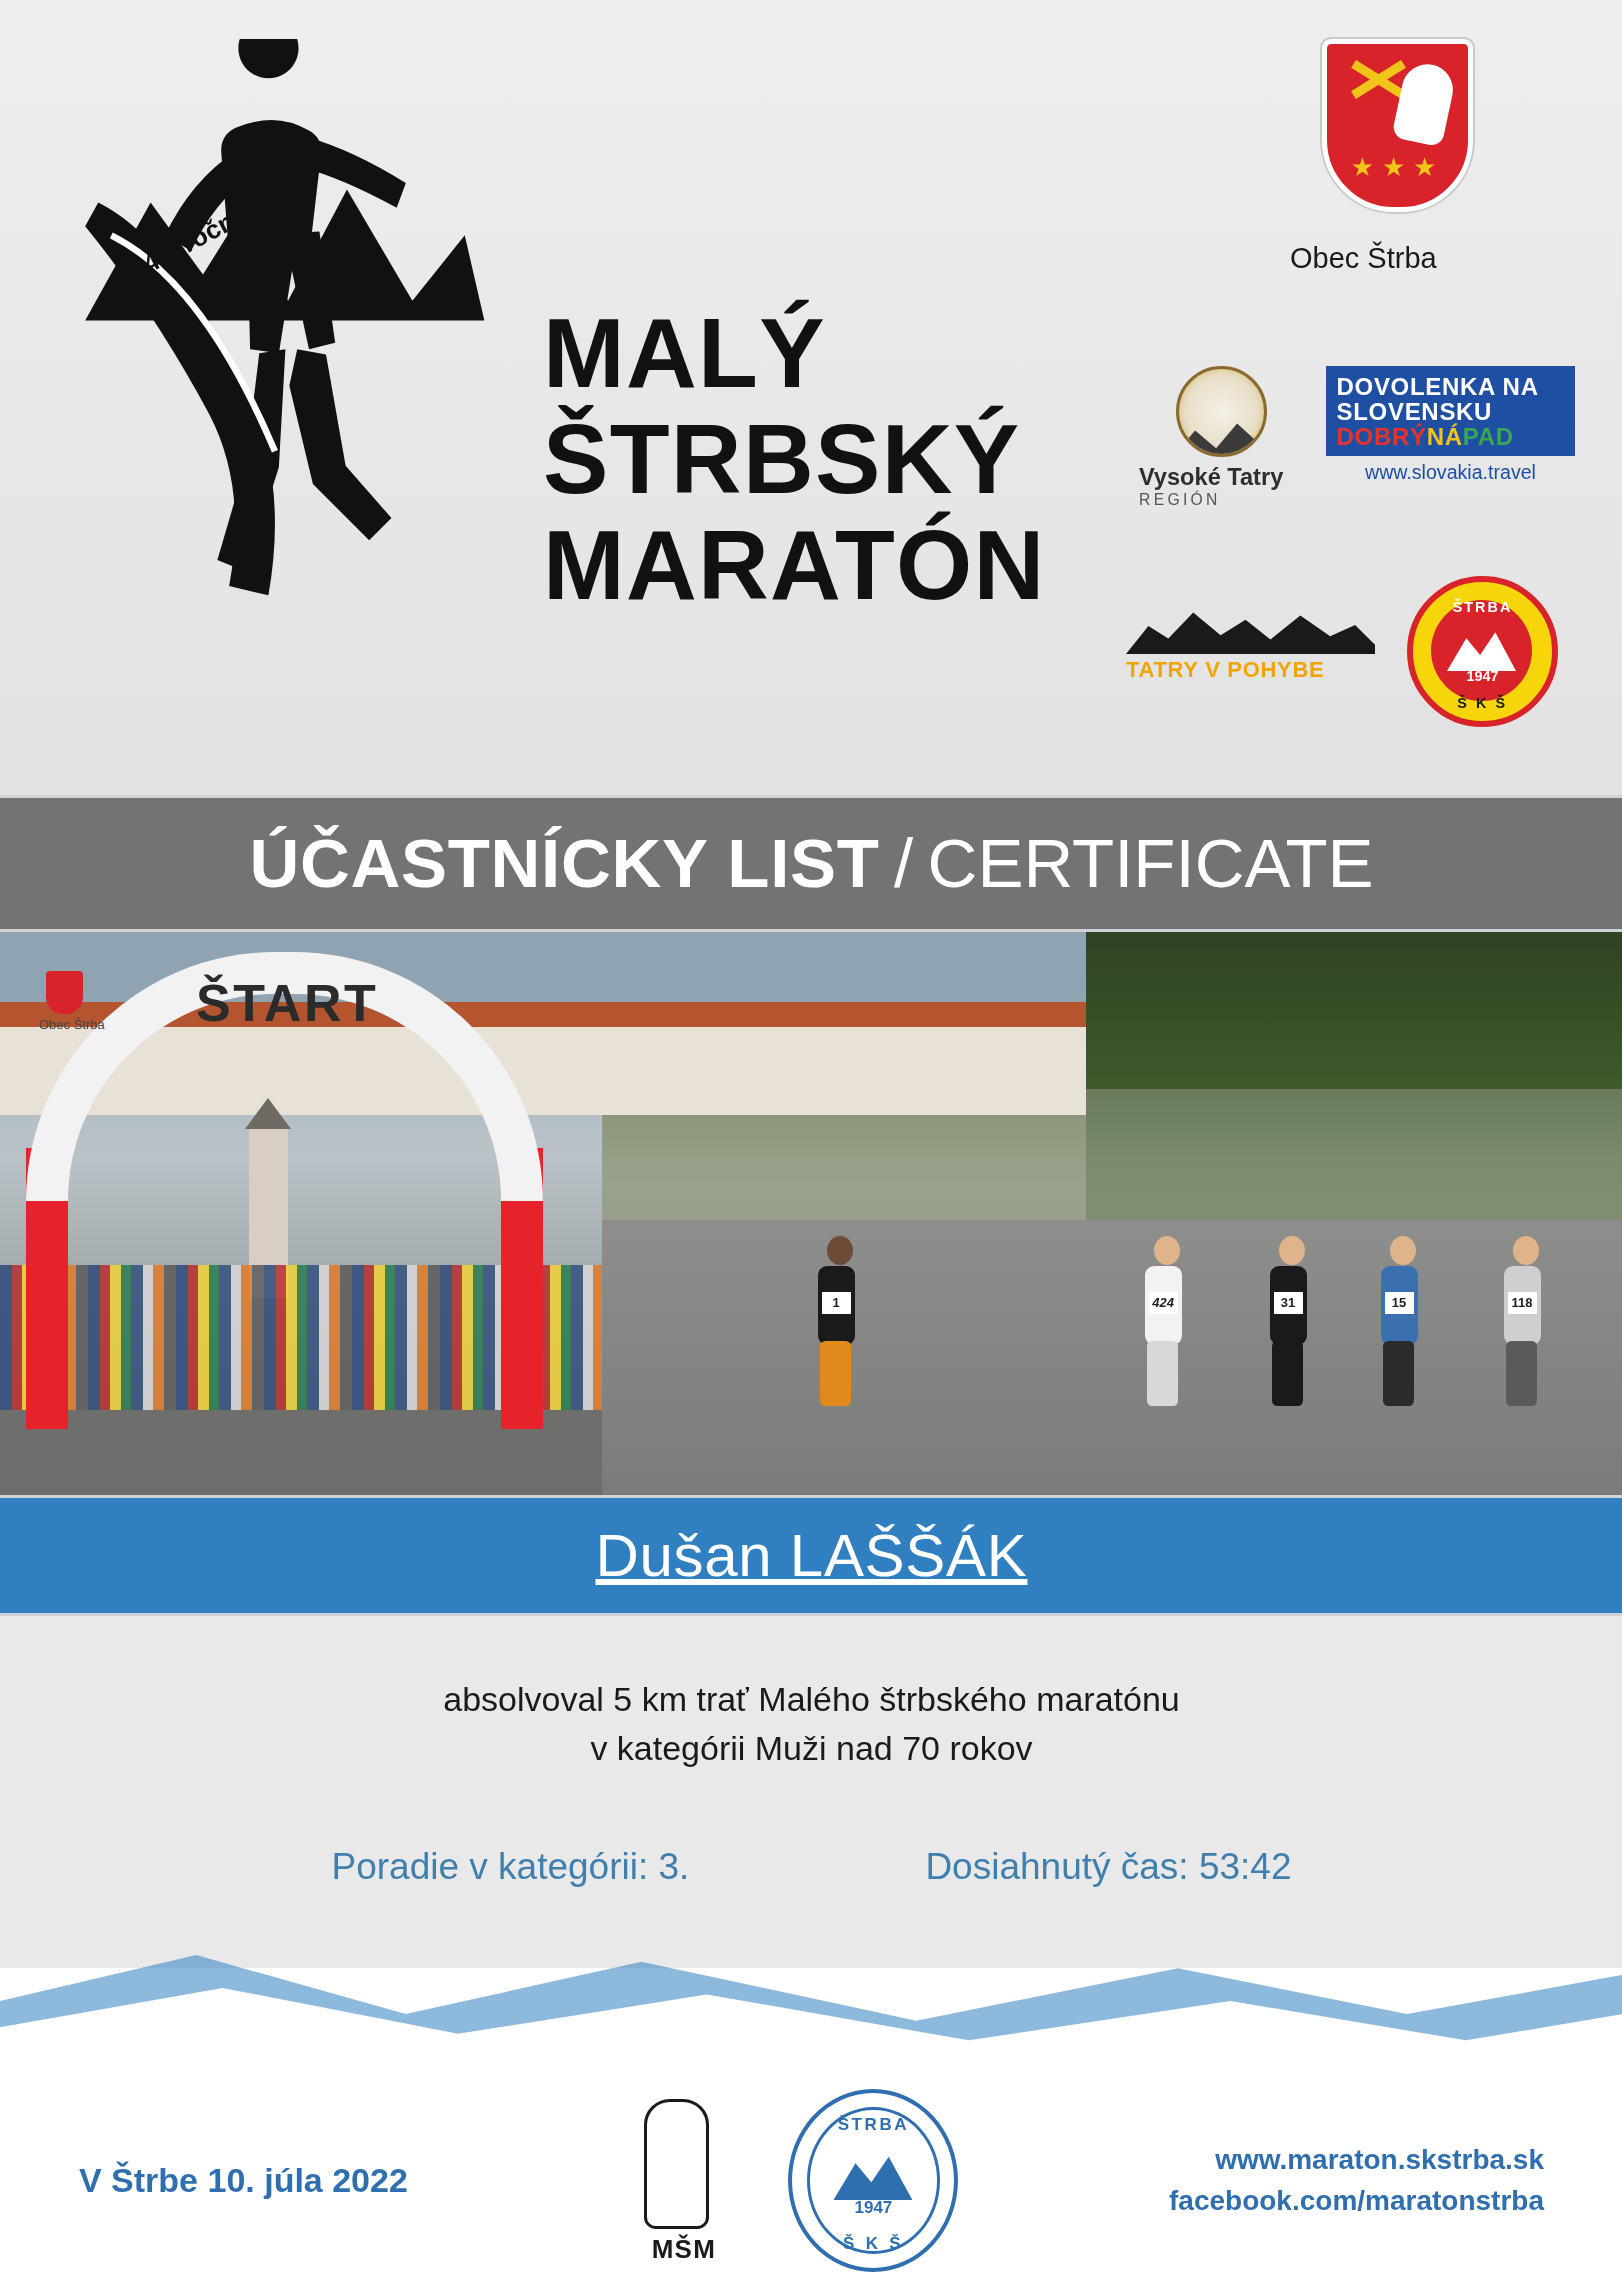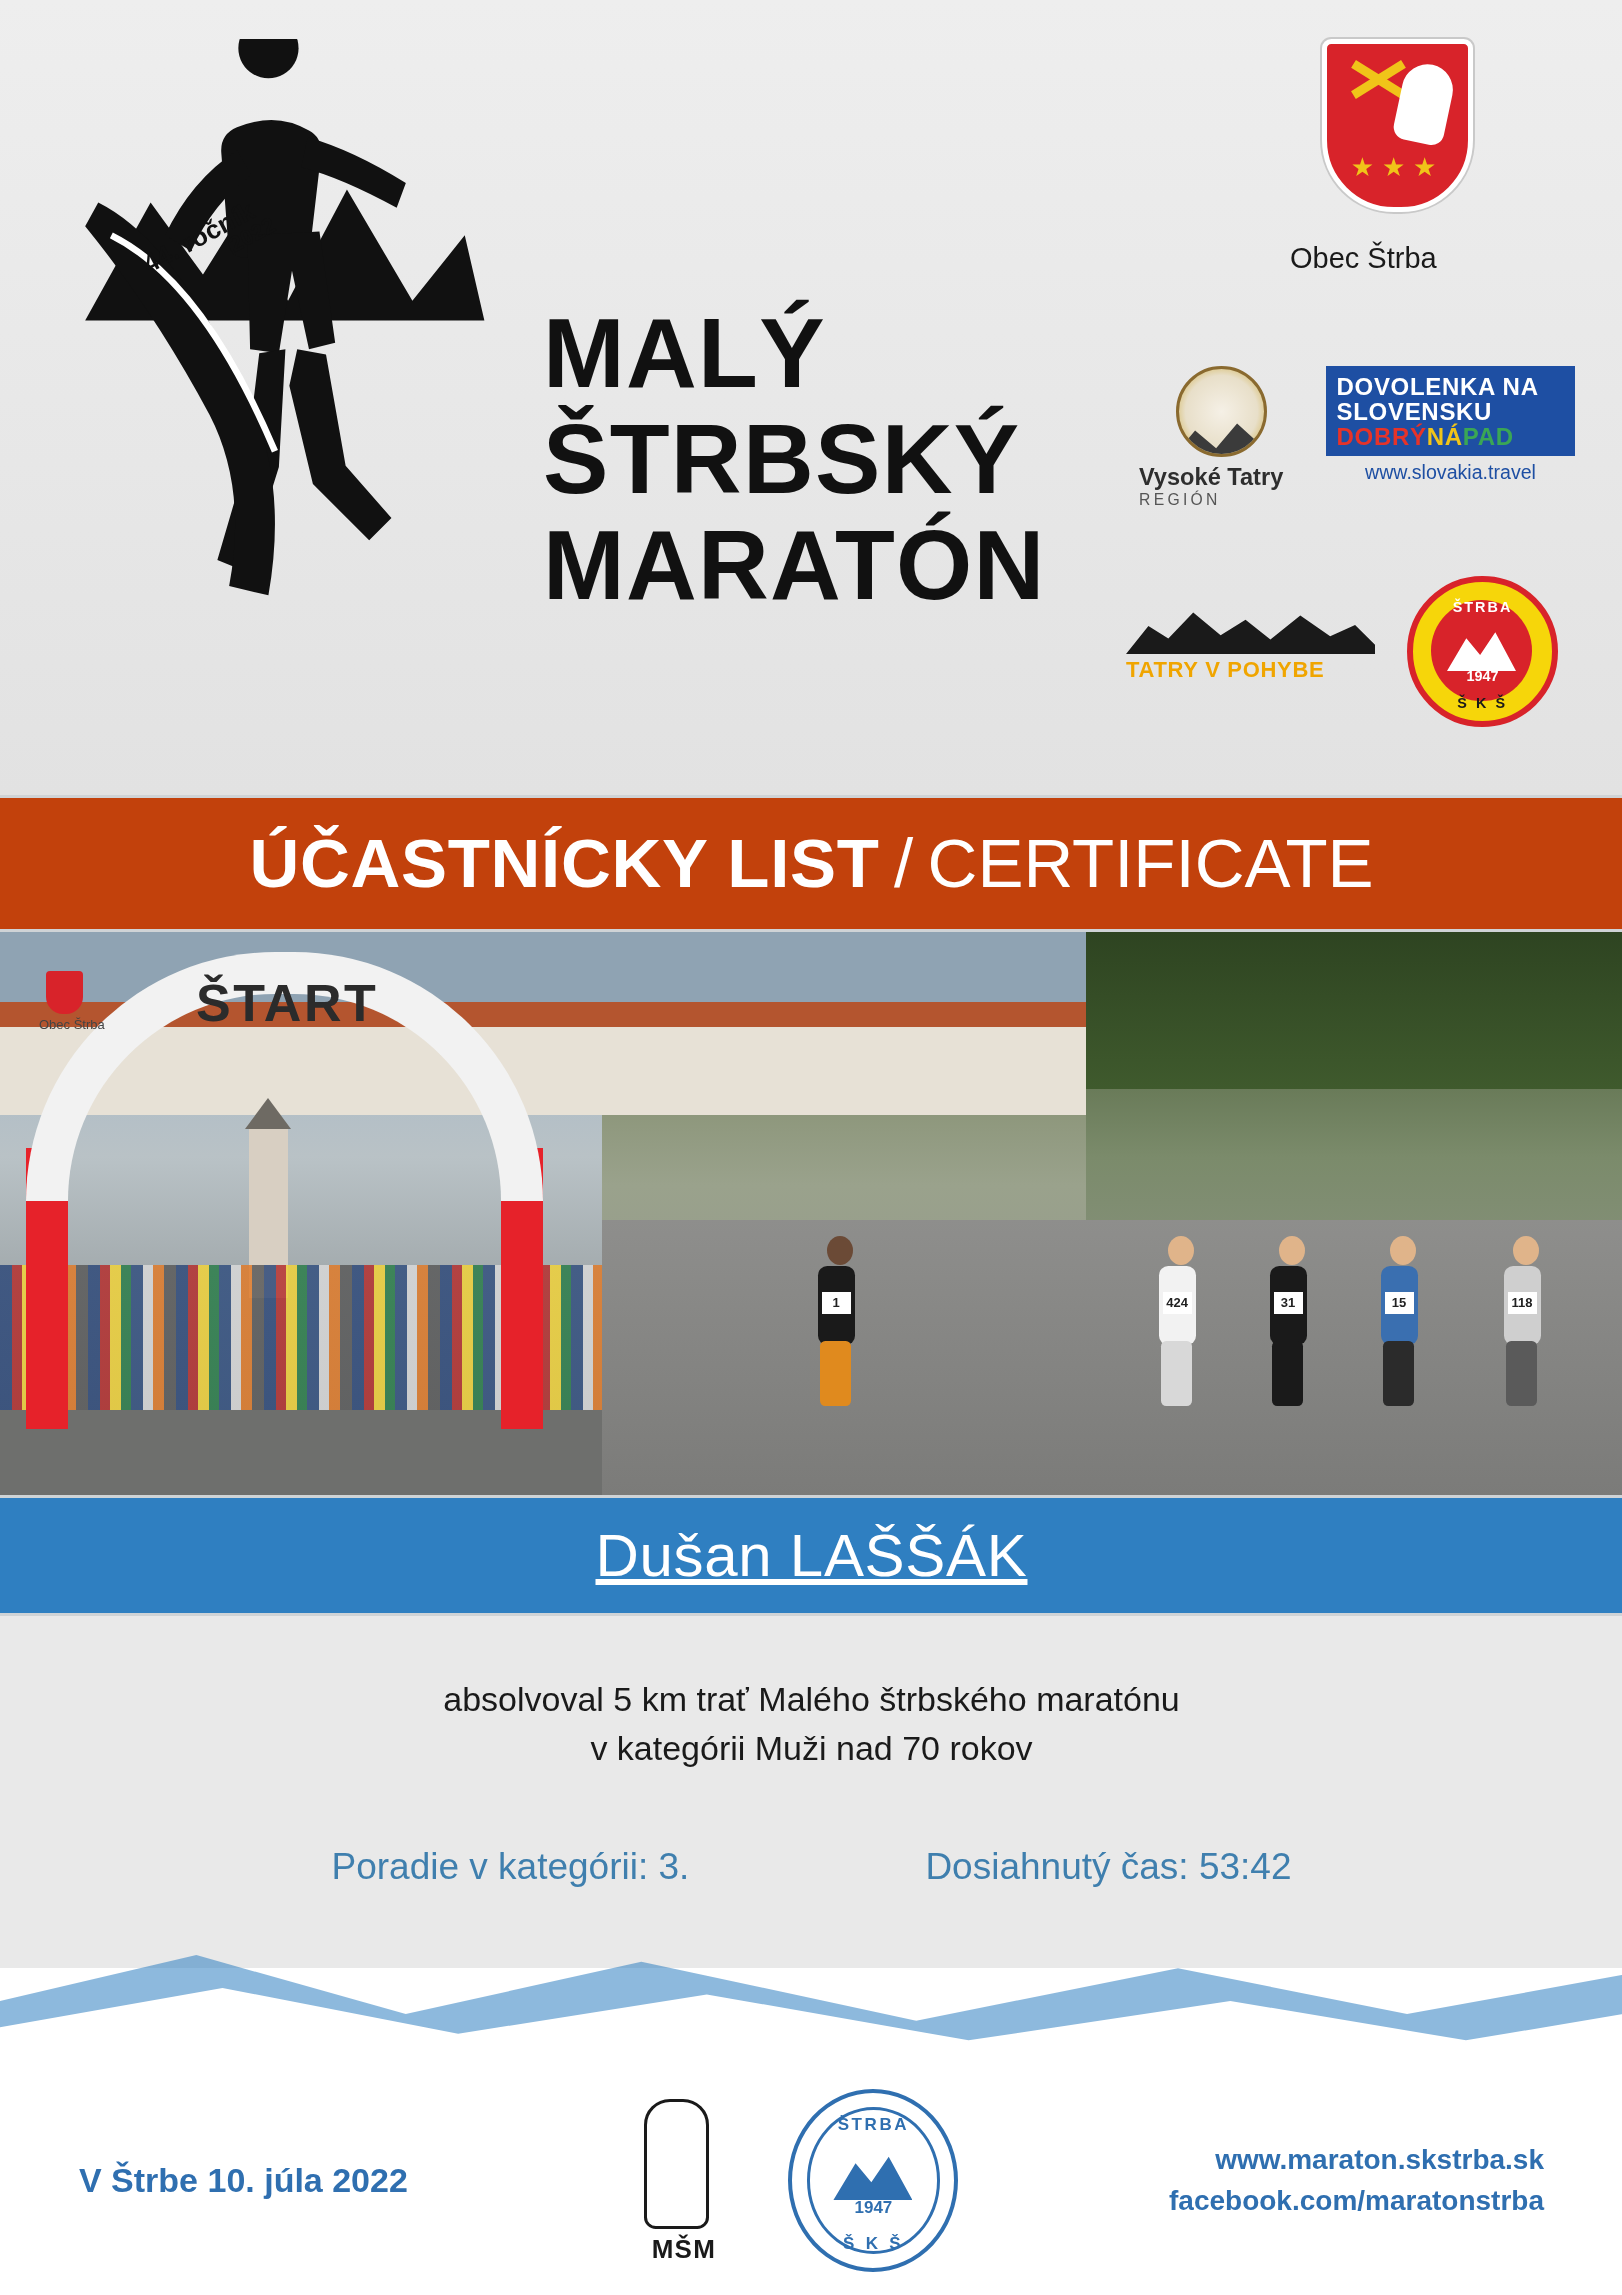--- a/index.html
+++ b/index.html
@@ -297,21 +297,21 @@
     bottom: 10.5px;
     color: #1a1a1a;
     font-size: 14.4px;
     font-weight: bold;
     letter-spacing: 2.6px;
   }
 
   
   .cert-banner {
     height: 131px;
-    background: #c2410c;
+    background: #737373;
     display: flex;
     align-items: center;
     justify-content: center;
     border-top: 3.9px solid #cfd3d6;
     border-bottom: 3.9px solid #cfd3d6;
   }
   .cert-banner .t1 {
     color: #fff;
     font-weight: bold;
     font-size: 69px;
@@ -737,21 +737,21 @@
       <div class="rf-head"></div>
       <div class="rf-body" style="background:#1a1a1a;"></div>
       <div class="bib">1</div>
       <div class="rf-legs"></div>
     </div>
   </div>
 
   <div class="photo p3">
     <div class="trees"></div>
     <div class="road2"></div>
-    <div class="runner-fig" style="left:53px;">
+    <div class="runner-fig" style="left:39px;font-style:italic;">
       <div class="rf-head" style="background:#e0b48a;"></div>
       <div class="rf-body" style="background:#f2f2f2;"></div>
       <div class="bib">424</div>
       <div class="rf-legs" style="background:#d8d8d8;"></div>
     </div>
     <div class="runner-fig" style="left:164px;">
       <div class="rf-head" style="background:#e0b48a;"></div>
       <div class="rf-body" style="background:#1a1a1a;"></div>
       <div class="bib">31</div>
       <div class="rf-legs" style="background:#1a1a1a;"></div>

